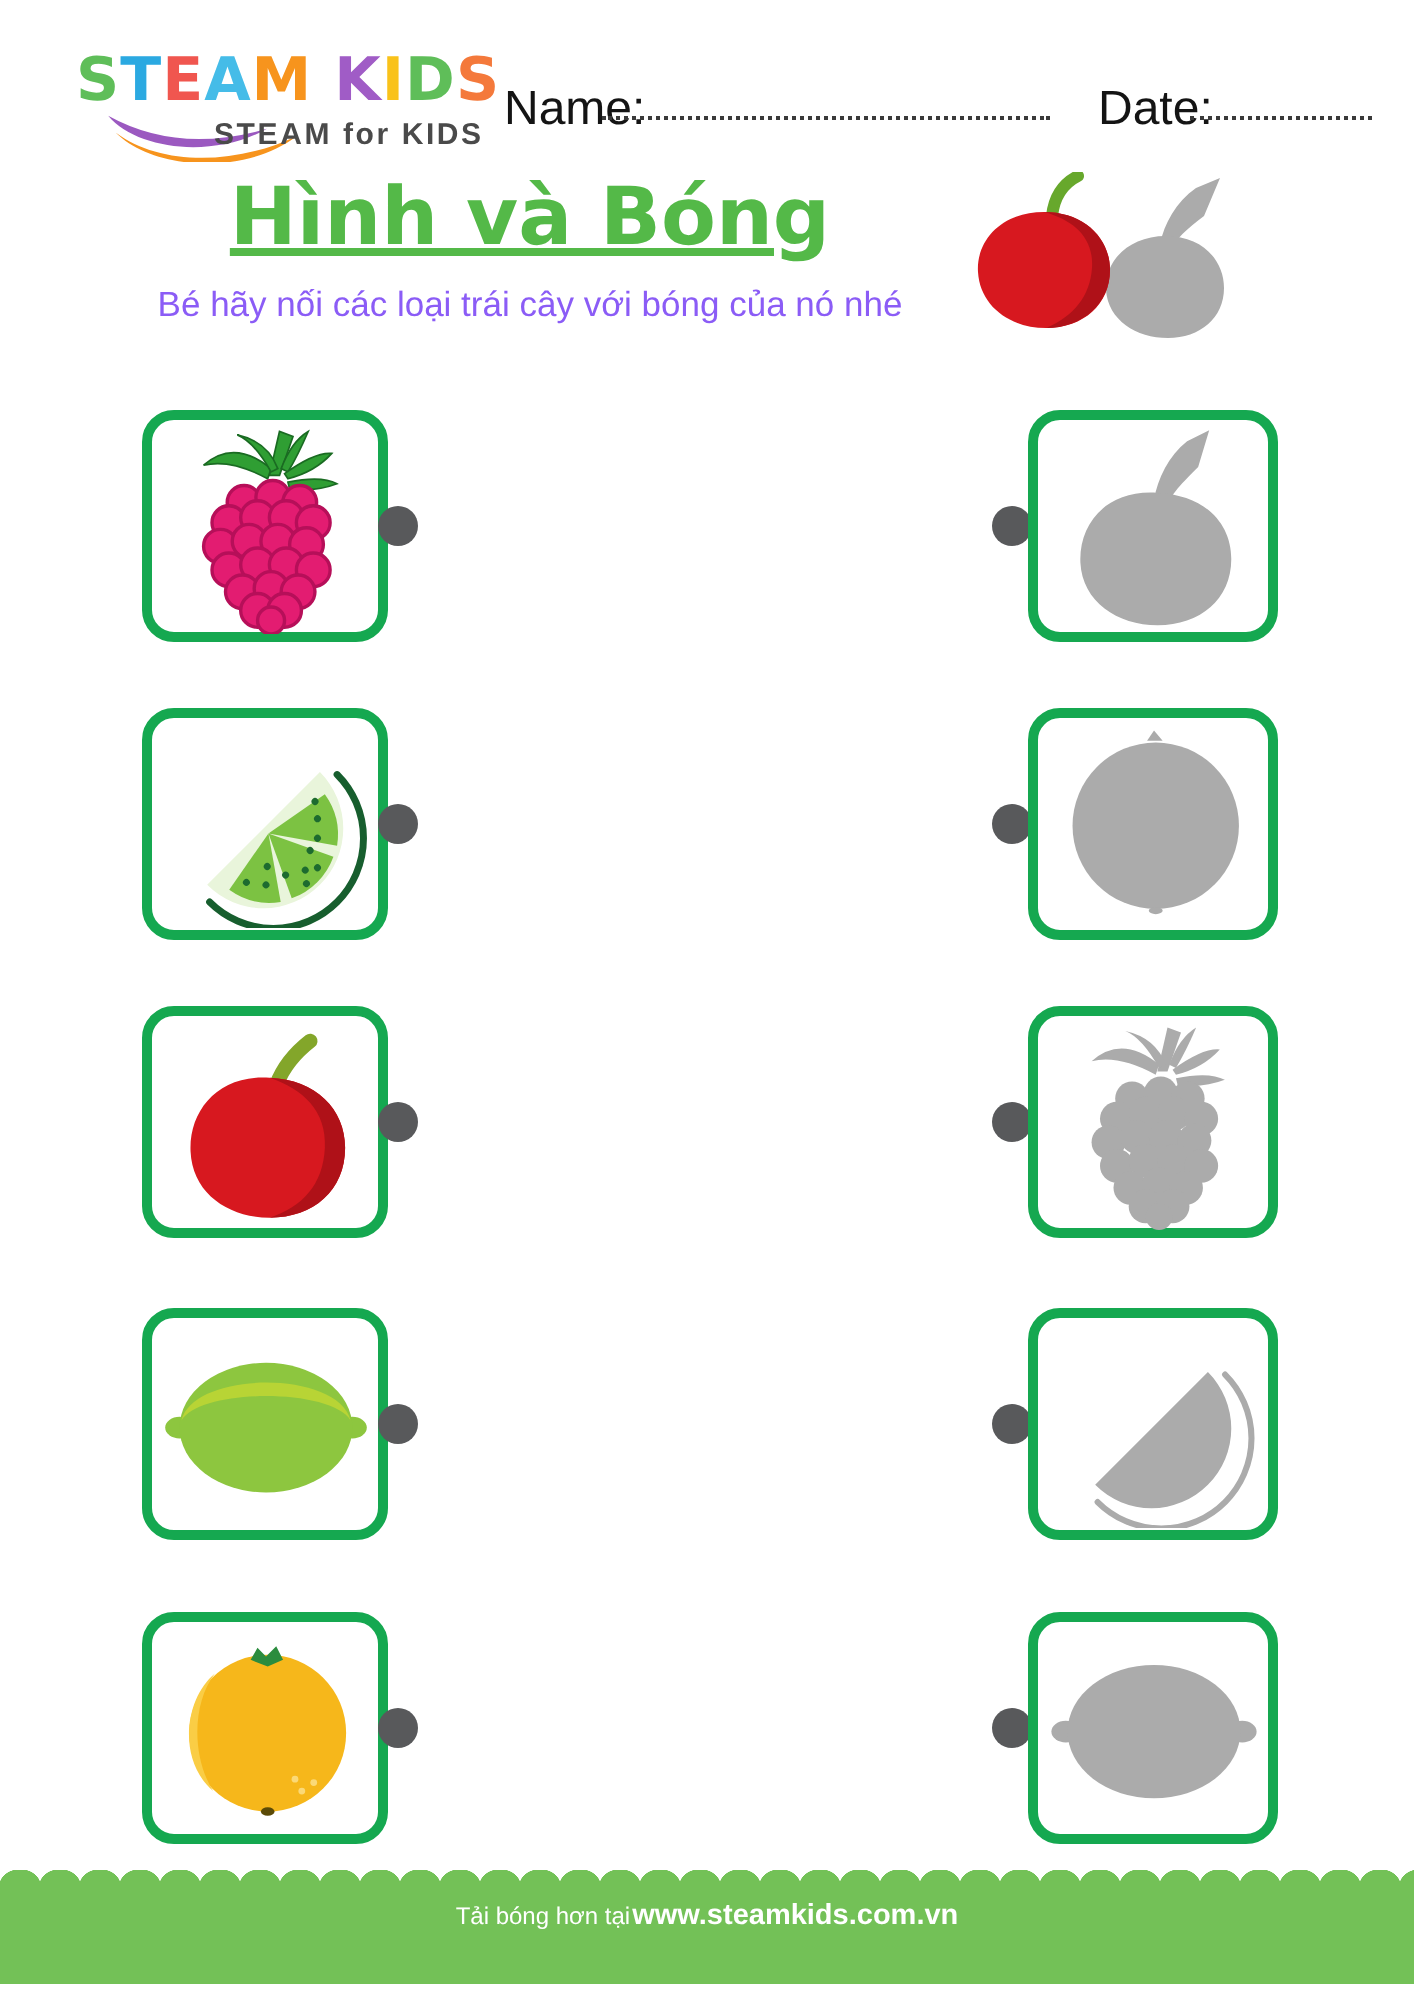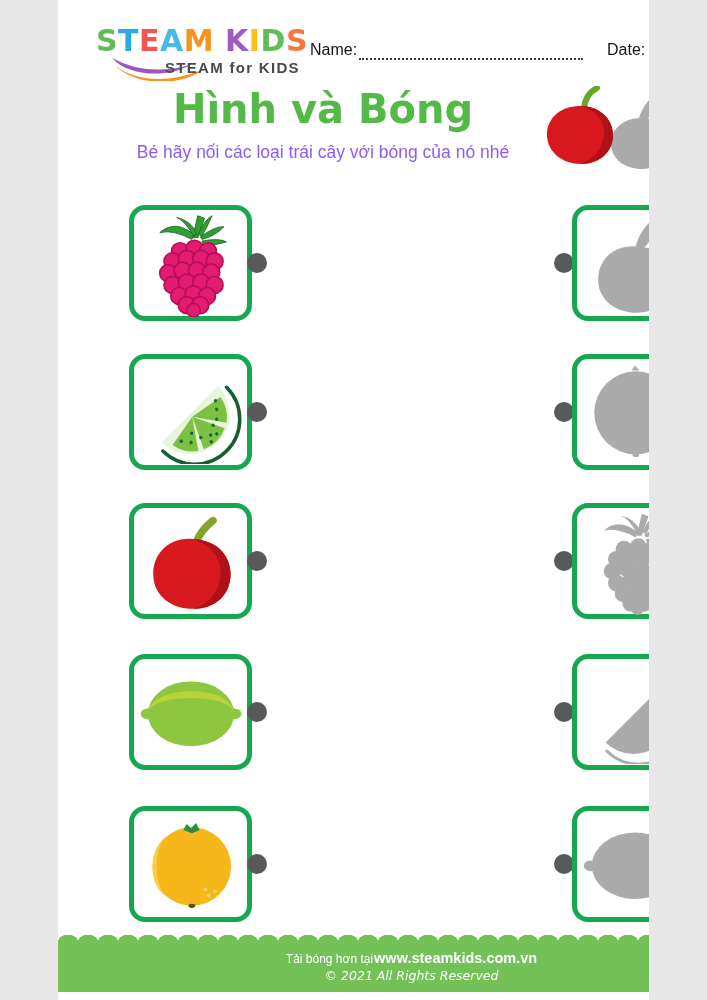--- a/index.html
+++ b/index.html
@@ -1,34 +1,34 @@
 <!DOCTYPE html>
 <html style="--box-border: #15A850; --title-green: #54B948; --dot: #58595B; --shadow: #ABABAB; --footer-bg: #73C157; --footer-text: #FFFFFF; --raspberry-pink: #E31C71; --cherry-red: #D7181F; --lime-green: #8DC63F; --orange-yellow: #F6B71B;"><head>
 <meta charset="utf-8">
 <style>
   html,body{margin:0;padding:0;background:#e8e8e8;}
   .page{
-    position:relative;width:591px;height:1000px;margin:0 auto;background:#ffffff;
+    position:relative;width:707px;height:1000px;margin:0 auto;background:#ffffff;
     overflow:hidden;font-family:"Liberation Sans",sans-serif;color:#1a1a1a;
   }
   
   .logo{position:absolute;left:38px;top:26px;width:220px;height:54px;}
   .logo-wordmark{font-family:"DejaVu Sans",sans-serif;font-weight:bold;font-size:30px;letter-spacing:.5px;white-space:pre;line-height:1;}
   .logo-swoosh{position:absolute;left:6px;top:31px;width:118px;height:24px;}
   .logo-tagline{position:absolute;left:69px;top:33px;font-size:15px;font-weight:bold;color:#4a4a4a;letter-spacing:1.3px;white-space:nowrap;}
   
-  .field-label{position:absolute;font-size:16px;color:#141414;}
+  .field-label{position:absolute;font-size:24px;color:#141414;}
   .name-label{left:252px;top:41px;}
   .date-label{left:549px;top:41px;}
   .dotted-line{position:absolute;top:58px;border-bottom:2px dotted #3a3a3a;height:0;}
   .name-line{left:301px;width:224px;}
   .date-line{left:595px;width:91px;}
   
   .title{position:absolute;left:40px;top:86px;width:450px;text-align:center;
-    font-family:"DejaVu Sans",sans-serif;font-weight:bold;font-size:40px;color:var(--title-green);}
+    font-family:"DejaVu Sans",sans-serif;font-weight:bold;font-size:40px;color:var(--title-green);text-decoration:underline;}
   .subtitle{position:absolute;left:30px;top:142px;width:470px;text-align:center;font-size:17.5px;color:#8b5cf6;}
   .deco{position:absolute;left:482px;top:86px;width:160px;height:85px;}
   
   .row{position:absolute;left:0;width:707px;height:116px;}
   .box{position:absolute;top:0;height:116px;box-sizing:border-box;background:#fff;
     border:5px solid var(--box-border);border-radius:16px;
     display:flex;align-items:center;justify-content:center;}
   .box.left{left:71px;width:123px;}
   .box.right{left:514px;width:125px;}
   .dot{position:absolute;top:48px;width:20px;height:20px;border-radius:50%;background:var(--dot);}
@@ -254,16 +254,15 @@
         </g>
       </svg>
     </div>
   </div>
 
   <div class="footer">
     <div class="scallop"></div>
     <div class="footer-line1">
       <span>Tải bóng hơn tại</span><span class="footer-url">www.steamkids.com.vn</span>
     </div>
-    <div class="footer-line2">© 2021 All Rights Reserved</div>
   </div>
 
 </div>
 
 </body></html>

